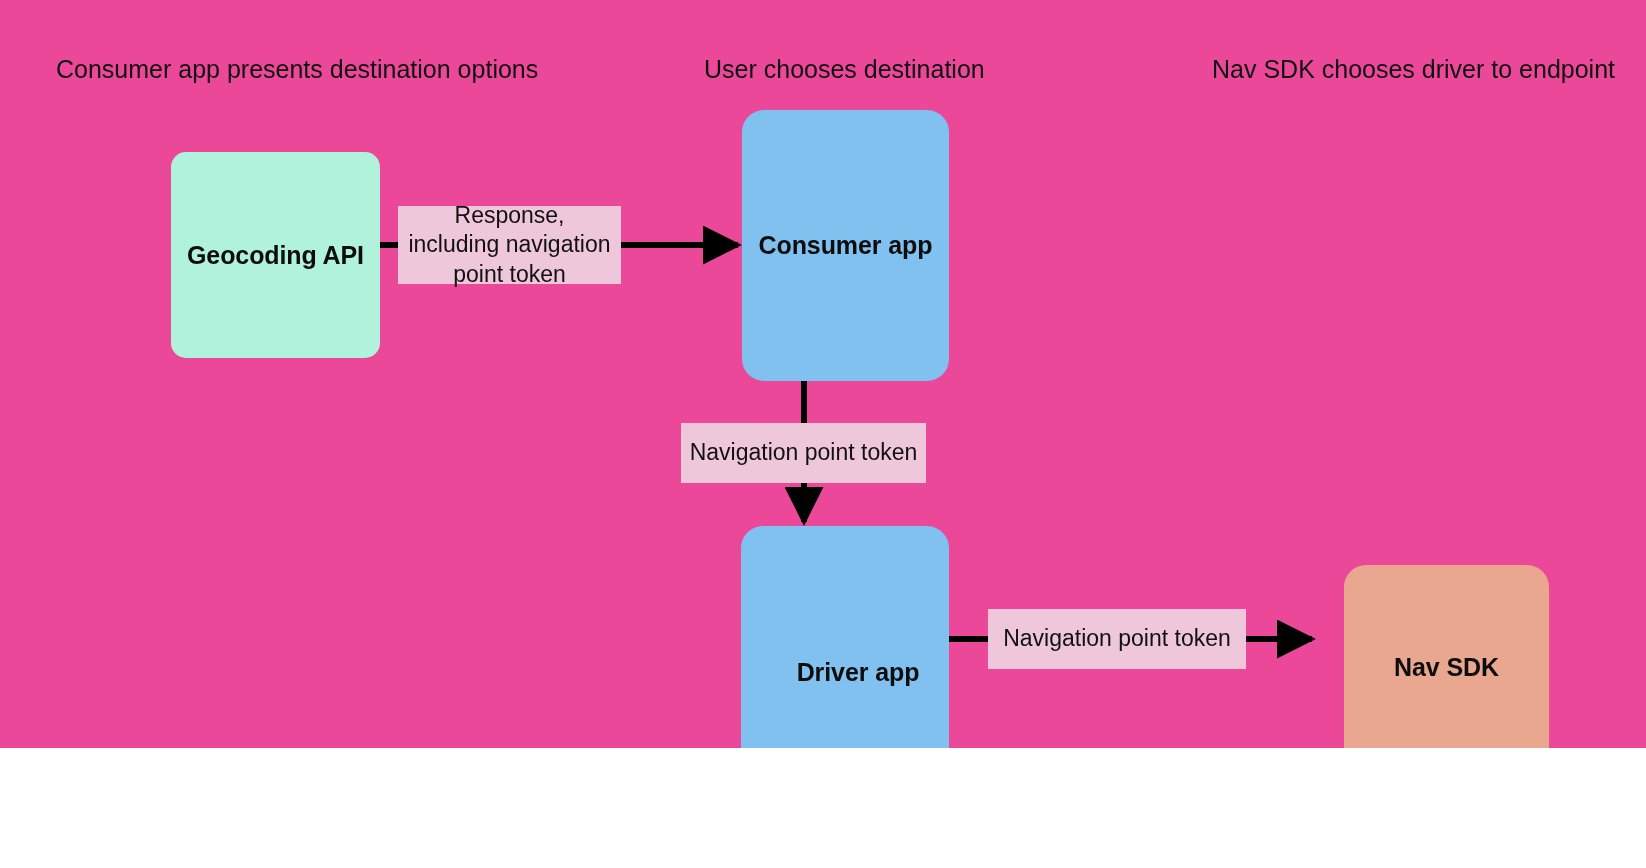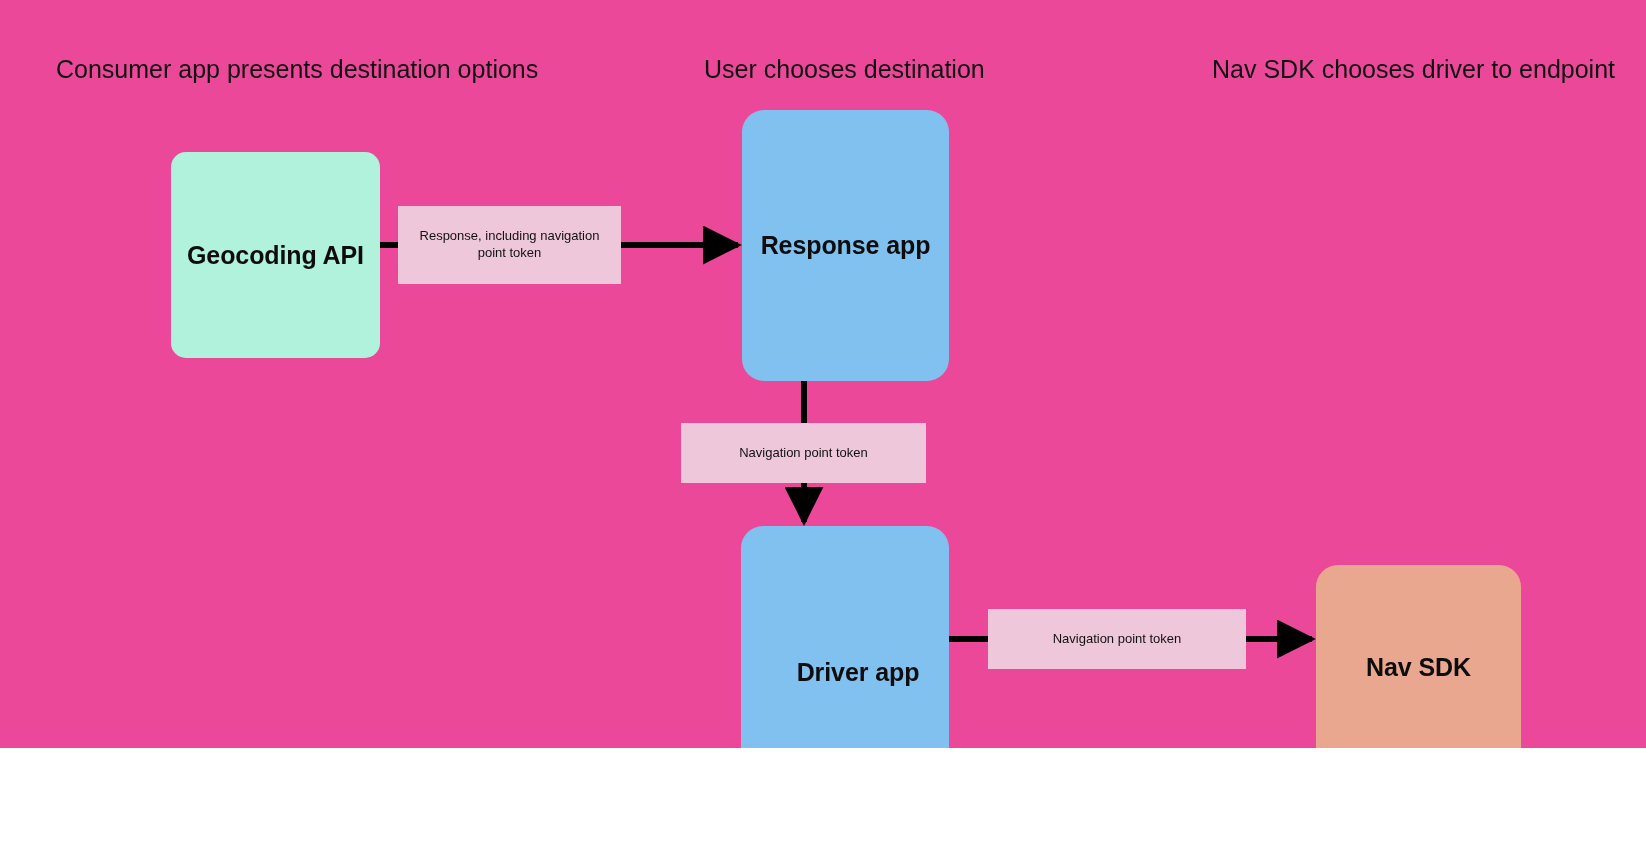--- a/index.html
+++ b/index.html
@@ -41,36 +41,36 @@
     align-items: center;
     justify-content: center;
     text-align: center;
     font-size: 25px;
     font-weight: 700;
     color: #0d0d0d;
     letter-spacing: -0.1px;
   }
   .node.green  { background: #b1f2dc; }
   .node.blue   { background: #80c1f0; }
-  .node.salmon { background: #eaa78f; }
+  .node.salmon { background: #eaa78f; margin-left: 28px; }
 
   #node-geocoding { left: 171px; top: 152px; width: 209px; height: 206px; border-radius: 15px; }
   #node-consumer  { left: 742px; top: 110px; width: 207px; height: 271px; }
   #node-driver    { left: 741px; top: 526px; width: 208px; height: 292px; padding-left: 26px; }
   #node-navsdk    { left: 1316px; top: 565px; width: 205px; height: 205px; }
 
   
   .edge-label {
     position: absolute;
     background: #eec8da;
     display: flex;
     align-items: center;
     justify-content: center;
     text-align: center;
-    font-size: 13px;
+    font-size: 23px;
     font-weight: 400;
     color: #111111;
     line-height: 1.28;
     padding: 0 8px;
   }
   #label-response { left: 398px; top: 206px; width: 223px; height: 78px; }
   #label-np-1     { left: 681px; top: 423px; width: 245px; height: 60px; }
   #label-np-2     { left: 988px; top: 609px; width: 258px; height: 60px; }
 
   
@@ -109,21 +109,21 @@
     <line x1="949" y1="639" x2="989" y2="639" stroke="#000000" stroke-width="6"></line>
 
     <line x1="1246" y1="639" x2="1312" y2="639" stroke="#000000" stroke-width="6" marker-end="url(#arrow)"></line>
   </svg>
 
   <div class="node green" id="node-geocoding">
     <span>Geocoding API</span>
   </div>
 
   <div class="node blue" id="node-consumer">
-    <span>Response app</span>
+    <span>Consumer app</span>
   </div>
 
   <div class="node blue" id="node-driver">
     <span>Driver app</span>
   </div>
 
   <div class="node salmon" id="node-navsdk">
     <span>Nav SDK</span>
   </div>
 

